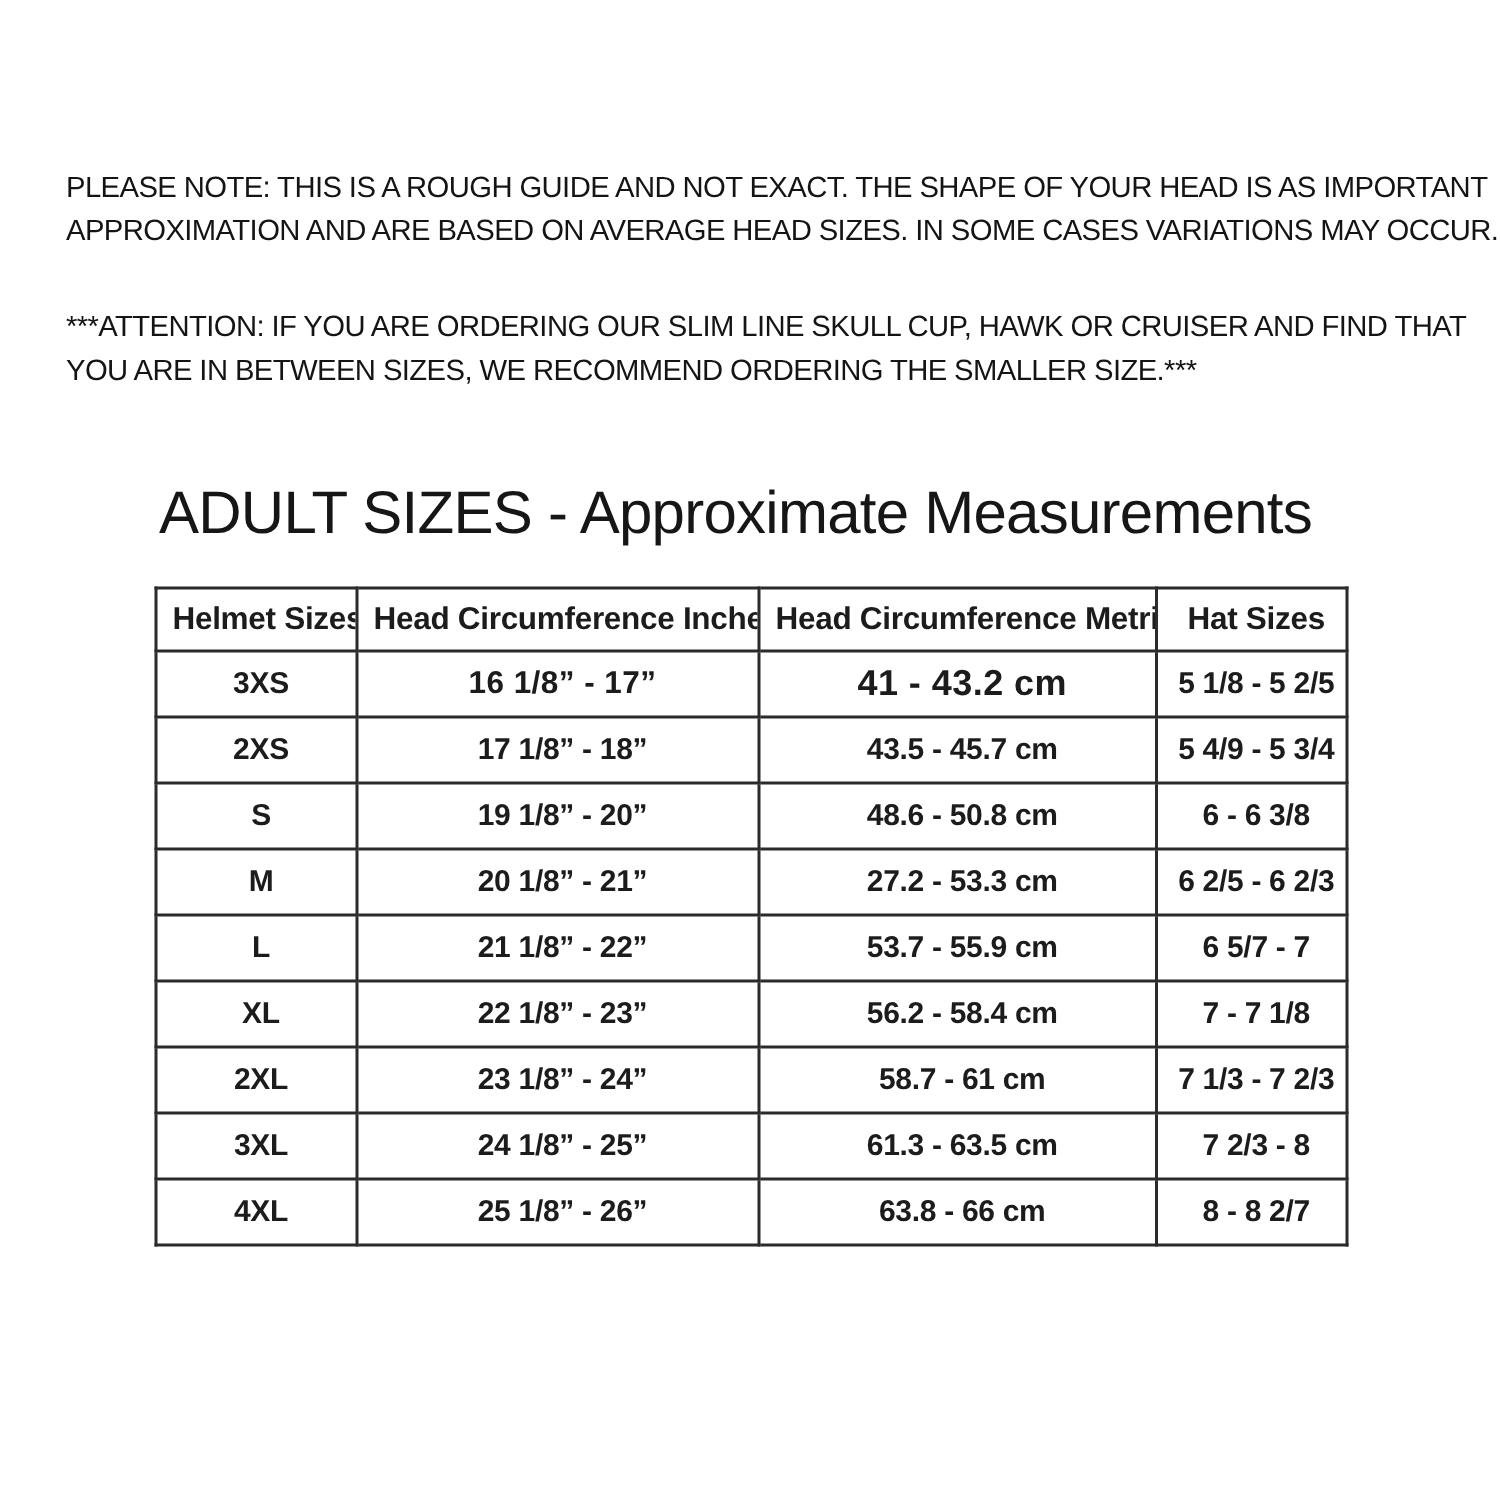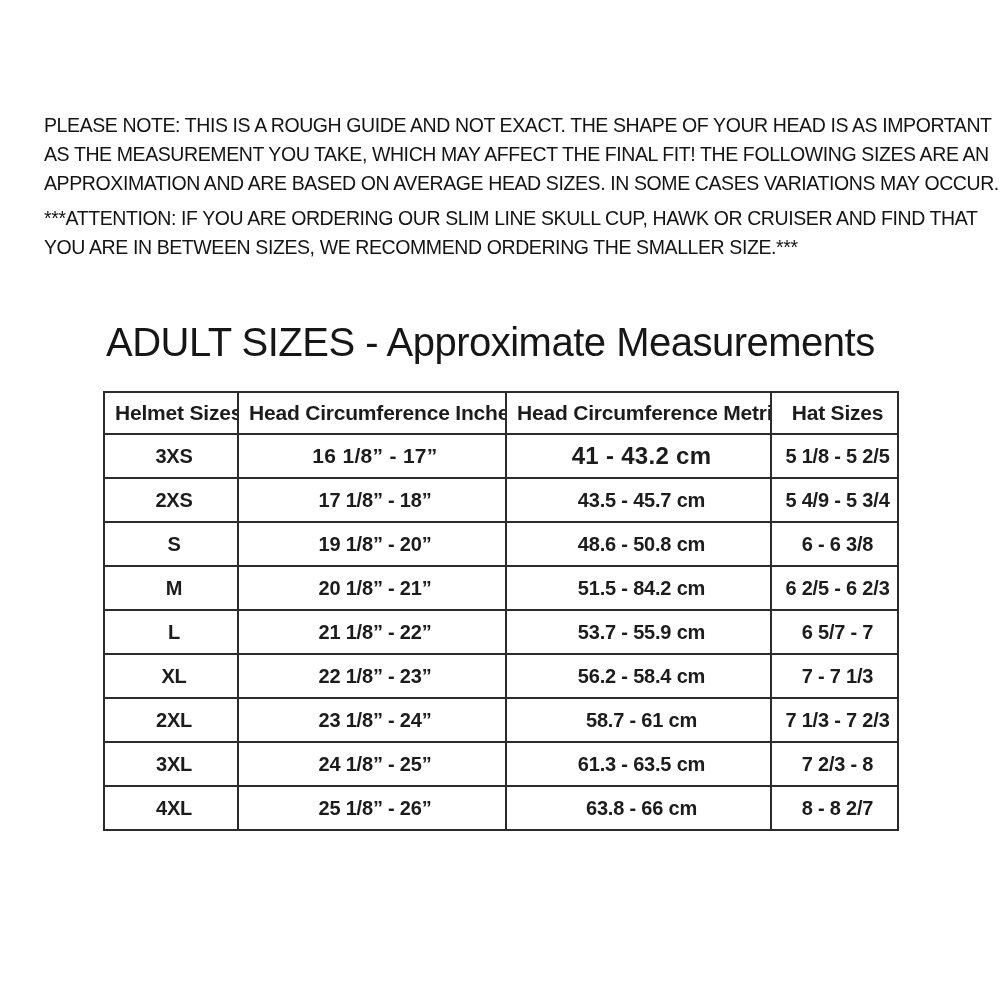--- a/index.html
+++ b/index.html
@@ -79,21 +79,20 @@
   table.size-table tr.em-row td.metric-cell {
     font-size: 24px;
     letter-spacing: 0.3px;
   }
 </style>
 </head>
 <body>
 
 <div class="note-block" id="note-paragraph">
   <div>PLEASE NOTE: THIS IS A ROUGH GUIDE AND NOT EXACT. THE SHAPE OF YOUR HEAD IS AS IMPORTANT</div>
-  <div>AS THE MEASUREMENT YOU TAKE, WHICH MAY AFFECT THE FINAL FIT! THE FOLLOWING SIZES ARE AN</div>
   <div>APPROXIMATION AND ARE BASED ON AVERAGE HEAD SIZES. IN SOME CASES VARIATIONS MAY OCCUR.</div>
 </div>
 
 <div class="note-block" id="attention-paragraph">
   <div>***ATTENTION: IF YOU ARE ORDERING OUR SLIM LINE SKULL CUP, HAWK OR CRUISER AND FIND THAT</div>
   <div>YOU ARE IN BETWEEN SIZES, WE RECOMMEND ORDERING THE SMALLER SIZE.***</div>
 </div>
 
 <div class="page-title">ADULT SIZES - Approximate Measurements</div>
 
@@ -127,34 +126,34 @@
     </tr>
     <tr>
       <td class="helmet-cell">S</td>
       <td class="inches-cell">19 1/8” - 20”</td>
       <td class="metric-cell">48.6 - 50.8 cm</td>
       <td class="hat-cell">6 - 6 3/8</td>
     </tr>
     <tr>
       <td class="helmet-cell">M</td>
       <td class="inches-cell">20 1/8” - 21”</td>
-      <td class="metric-cell">51.5 - 84.2 cm</td>
+      <td class="metric-cell">27.2 - 53.3 cm</td>
       <td class="hat-cell">6 2/5 - 6 2/3</td>
     </tr>
     <tr>
       <td class="helmet-cell">L</td>
       <td class="inches-cell">21 1/8” - 22”</td>
       <td class="metric-cell">53.7 - 55.9 cm</td>
       <td class="hat-cell">6 5/7 - 7</td>
     </tr>
     <tr>
       <td class="helmet-cell">XL</td>
       <td class="inches-cell">22 1/8” - 23”</td>
       <td class="metric-cell">56.2 - 58.4 cm</td>
-      <td class="hat-cell">7 - 7 1/3</td>
+      <td class="hat-cell">7 - 7 1/8</td>
     </tr>
     <tr>
       <td class="helmet-cell">2XL</td>
       <td class="inches-cell">23 1/8” - 24”</td>
       <td class="metric-cell">58.7 - 61 cm</td>
       <td class="hat-cell">7 1/3 - 7 2/3</td>
     </tr>
     <tr>
       <td class="helmet-cell">3XL</td>
       <td class="inches-cell">24 1/8” - 25”</td>

